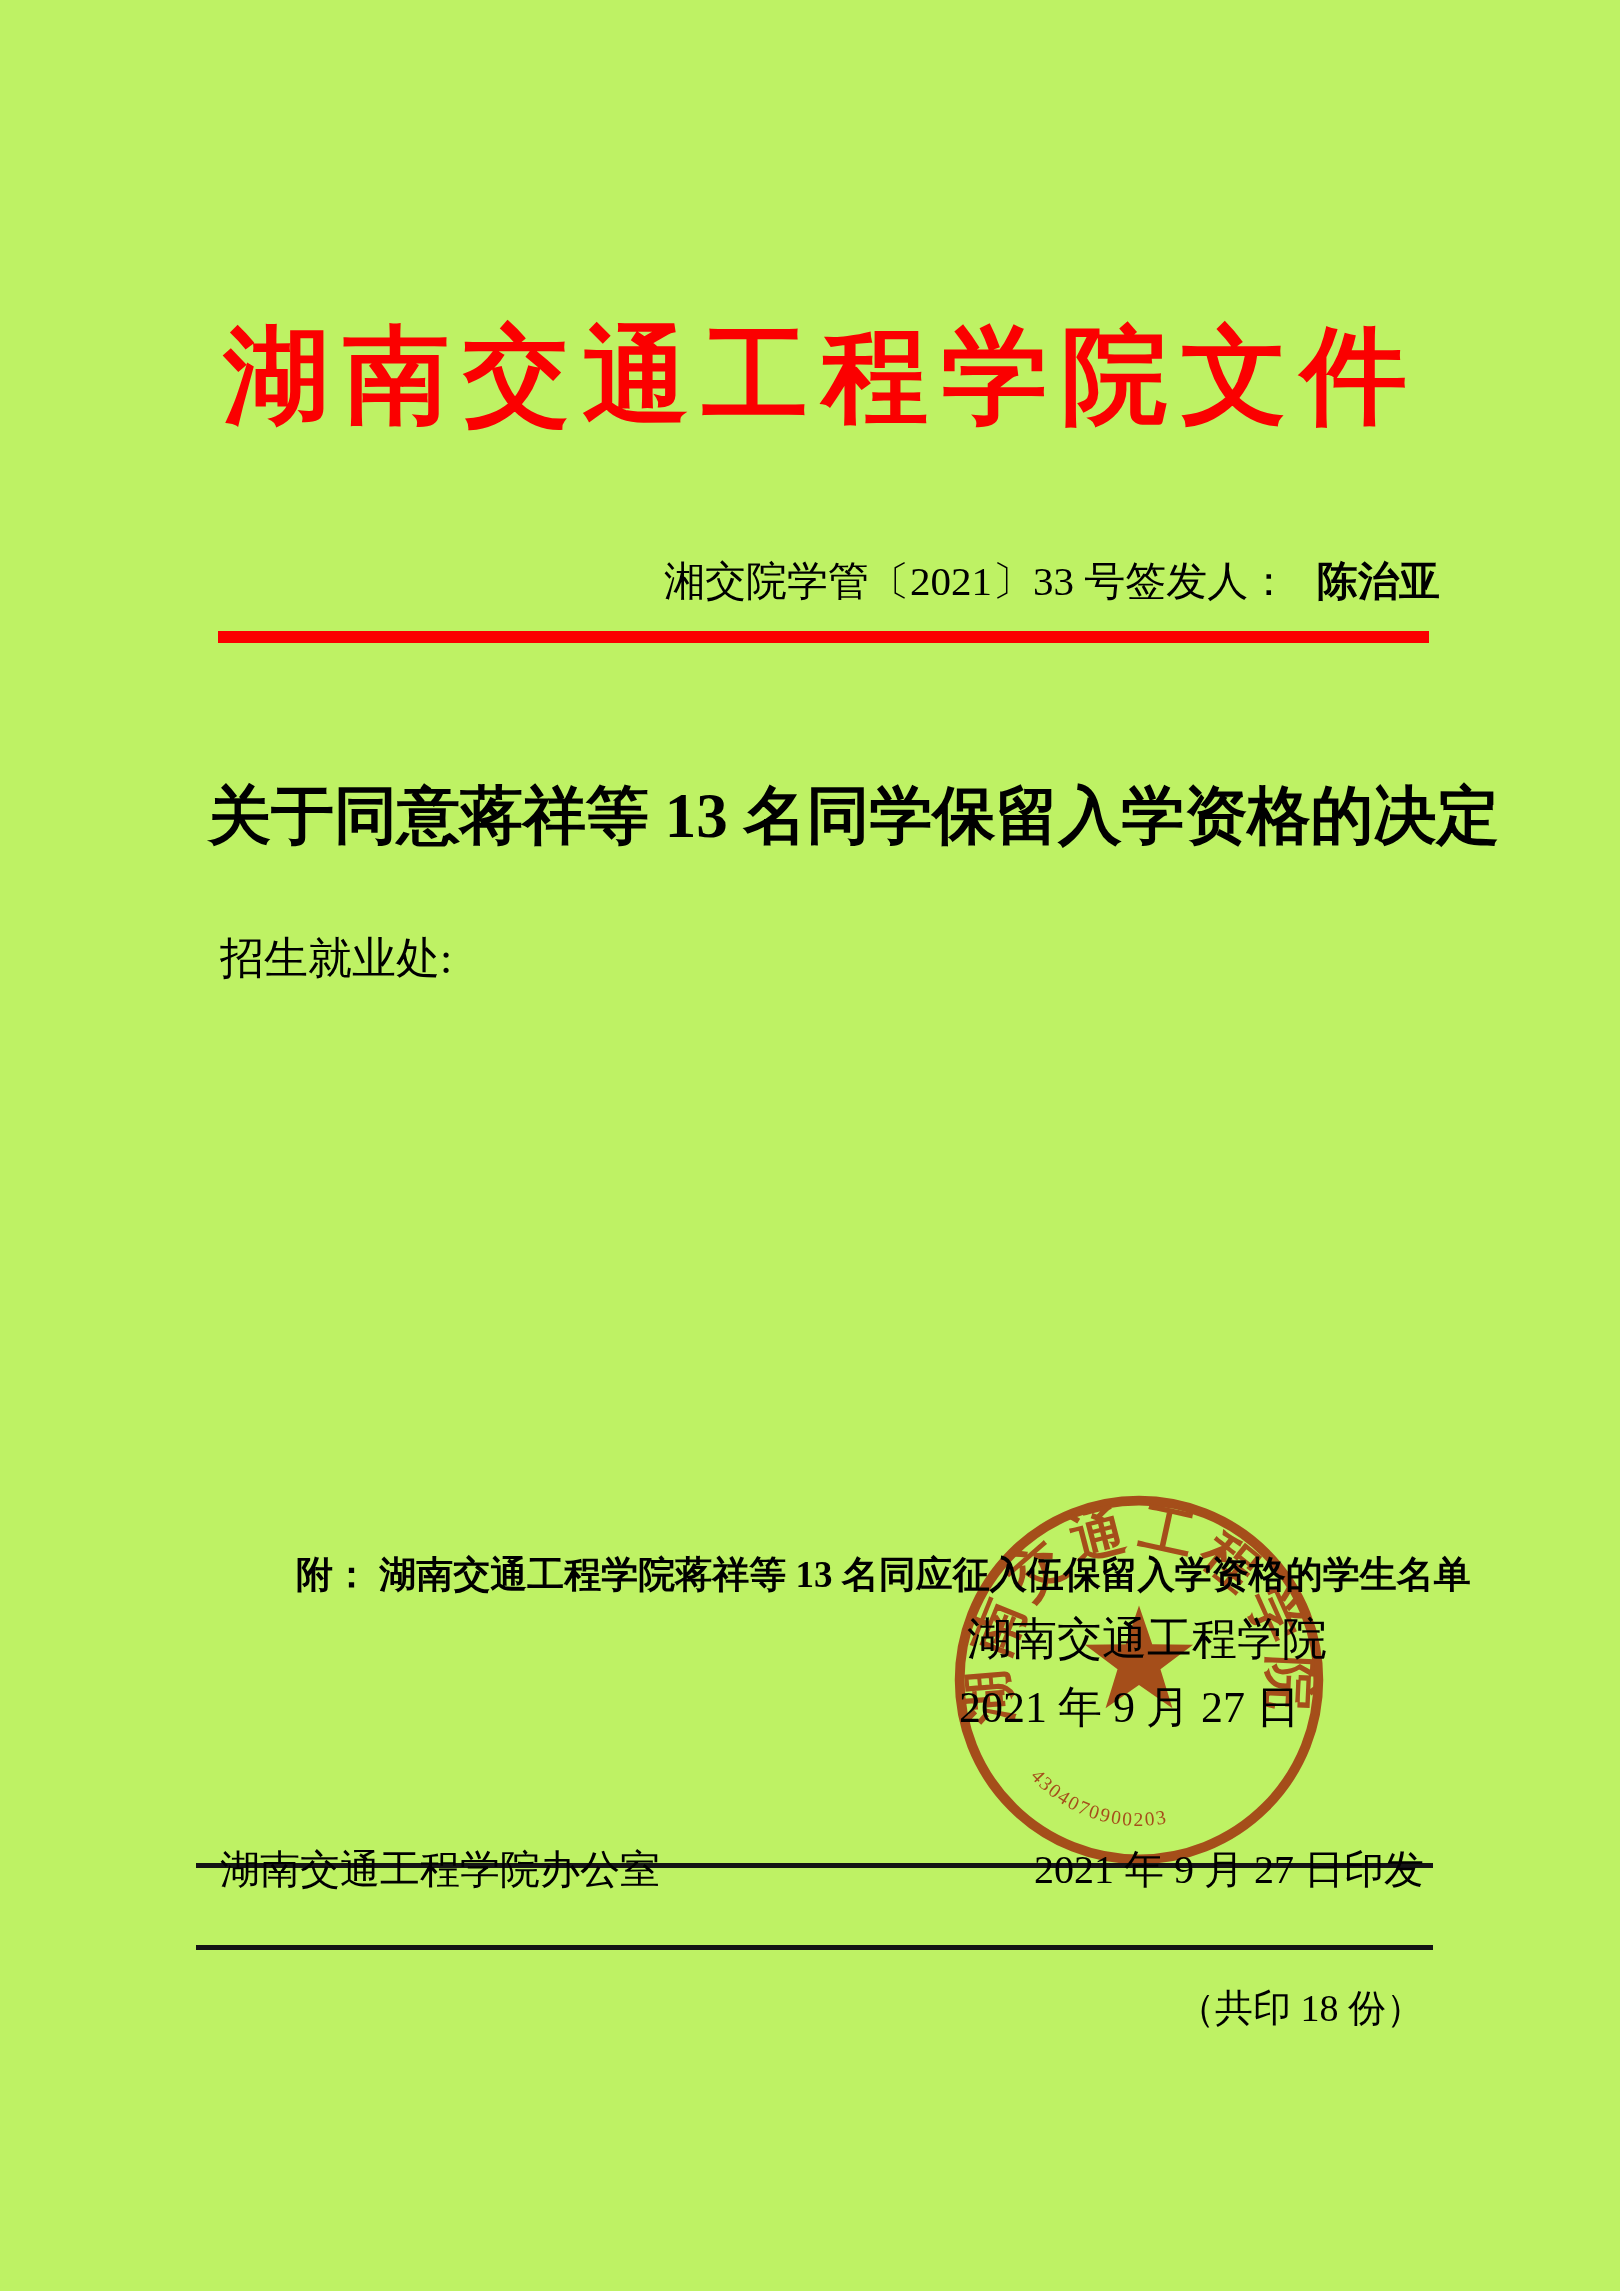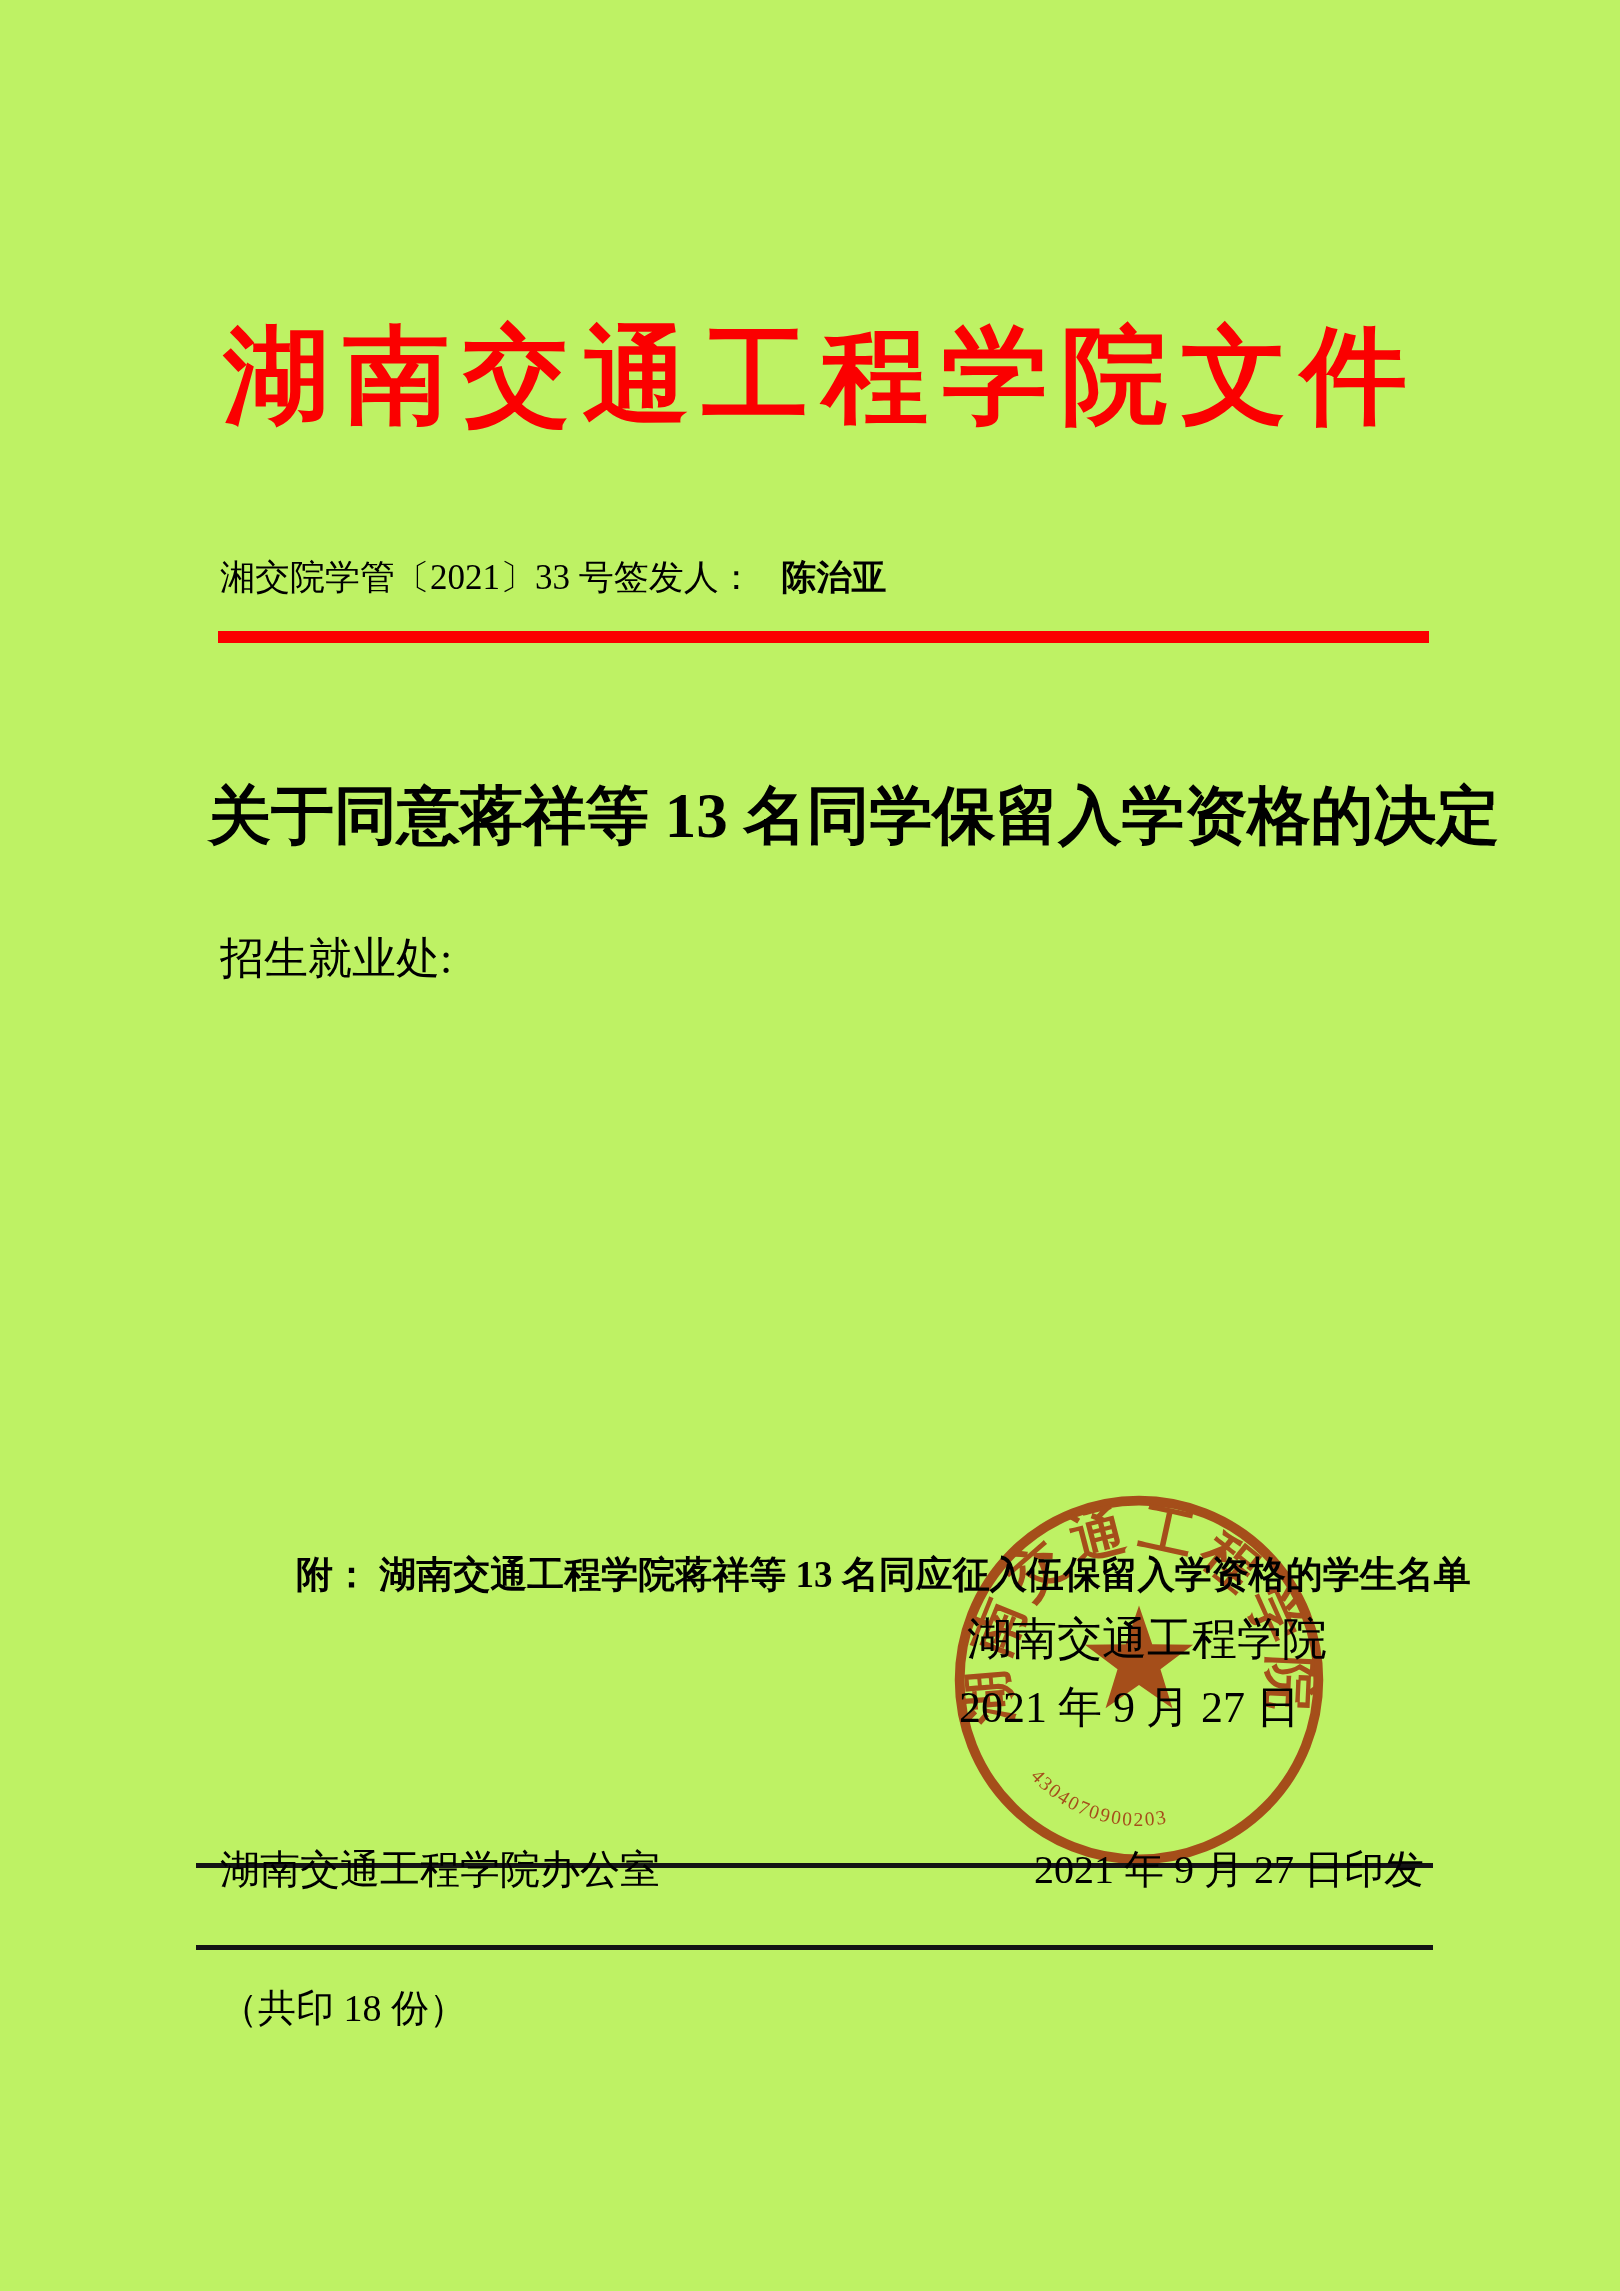--- a/index.html
+++ b/index.html
@@ -18,23 +18,23 @@
     left: 220px; top: 320px; width: 1204px;
     font-size: 106px; line-height: 1.08;
     font-weight: 700;
     letter-spacing: 13.7px;
     text-align: center;
     white-space: nowrap;
     color: #fb0000;
   }
   .docnum-row {
     position: absolute;
-    left: 220px; top: 557px; width: 1204px;
-    display: flex; justify-content: flex-start; align-items: baseline;
-    font-size: 35px; line-height: 1.2;
+    left: 236px; top: 557px; width: 1204px;
+    display: flex; justify-content: flex-end; align-items: baseline;
+    font-size: 41px; line-height: 1.2;
   }
   .issuer { display: flex; align-items: baseline; gap: 18px; }
   .issuer-name { font-weight: 700; margin-left: 9.8px; }
   .red-rule {
     position: absolute;
     left: 218px; top: 631px; width: 1211px; height: 11.8px;
     background: #fb0000;
   }
   .doc-title {
     position: absolute;
@@ -92,20 +92,21 @@
   .footer-rule.bottom-rule { top: 1945px; }
   .footer-row {
     position: absolute;
     left: 220px; top: 1844px; width: 1204px;
     display: flex; justify-content: space-between; align-items: baseline;
     font-size: 40px; line-height: 1.3;
   }
   .copies-note {
     position: absolute;
     left: 220px; top: 1986px; width: 1204px;
+    text-align: right;
     font-size: 38px; line-height: 1.2;
   }
 </style>
 </head>
 <body>
 
 <div class="page">
 
   <div class="masthead-title">湖南交通工程学院文件</div>
 

